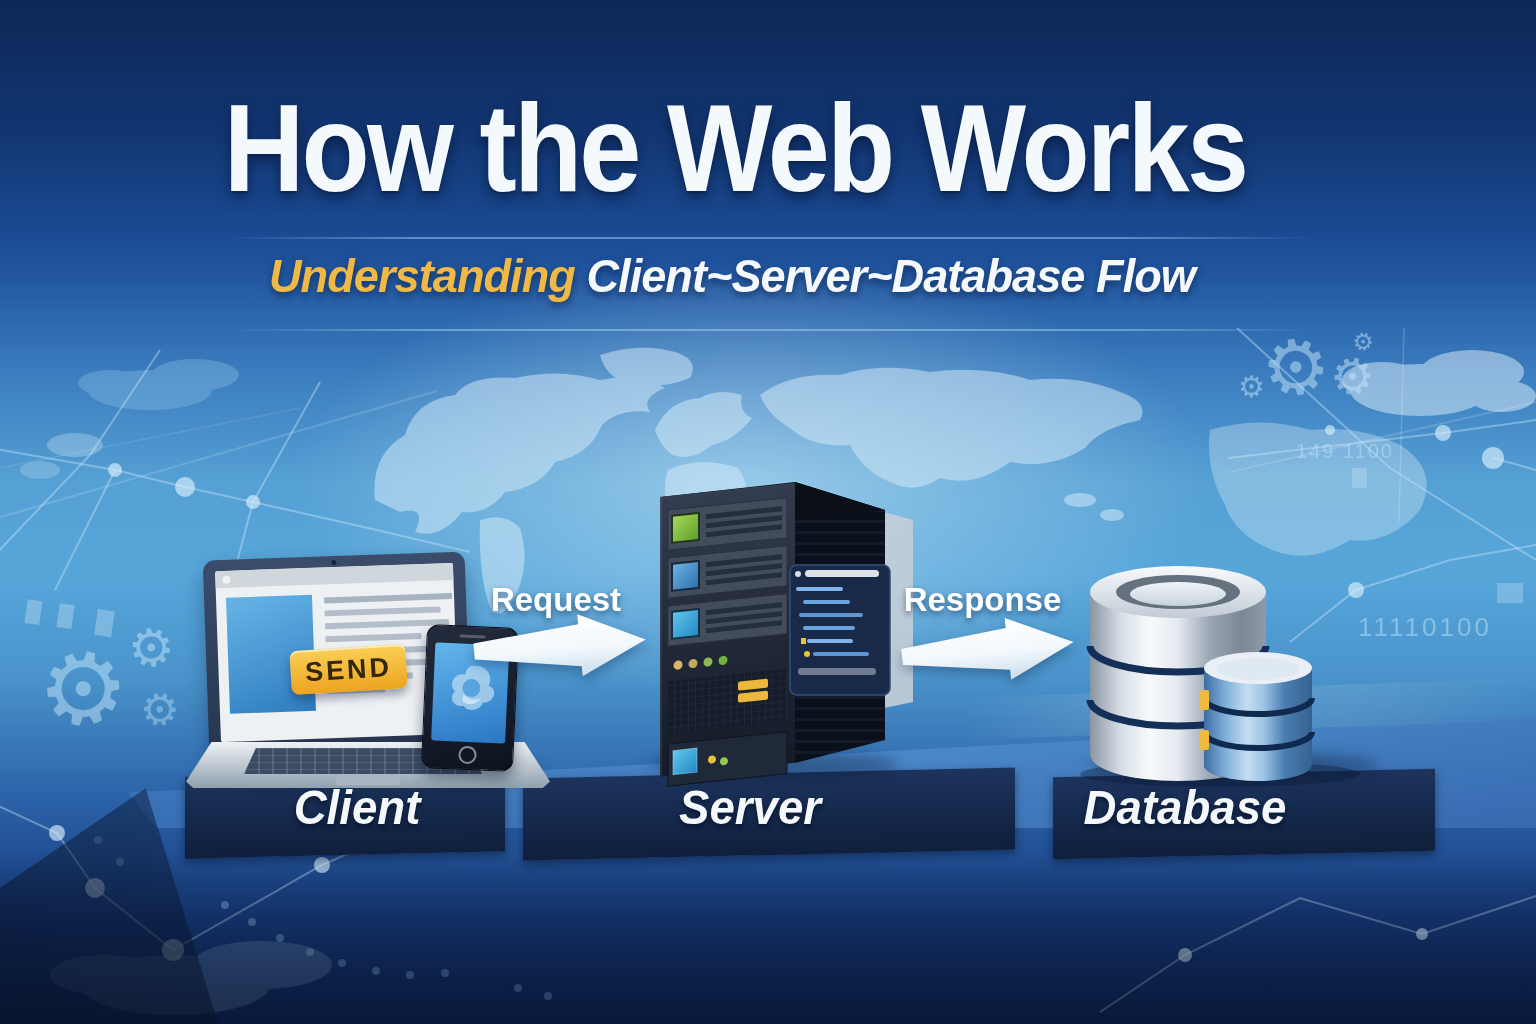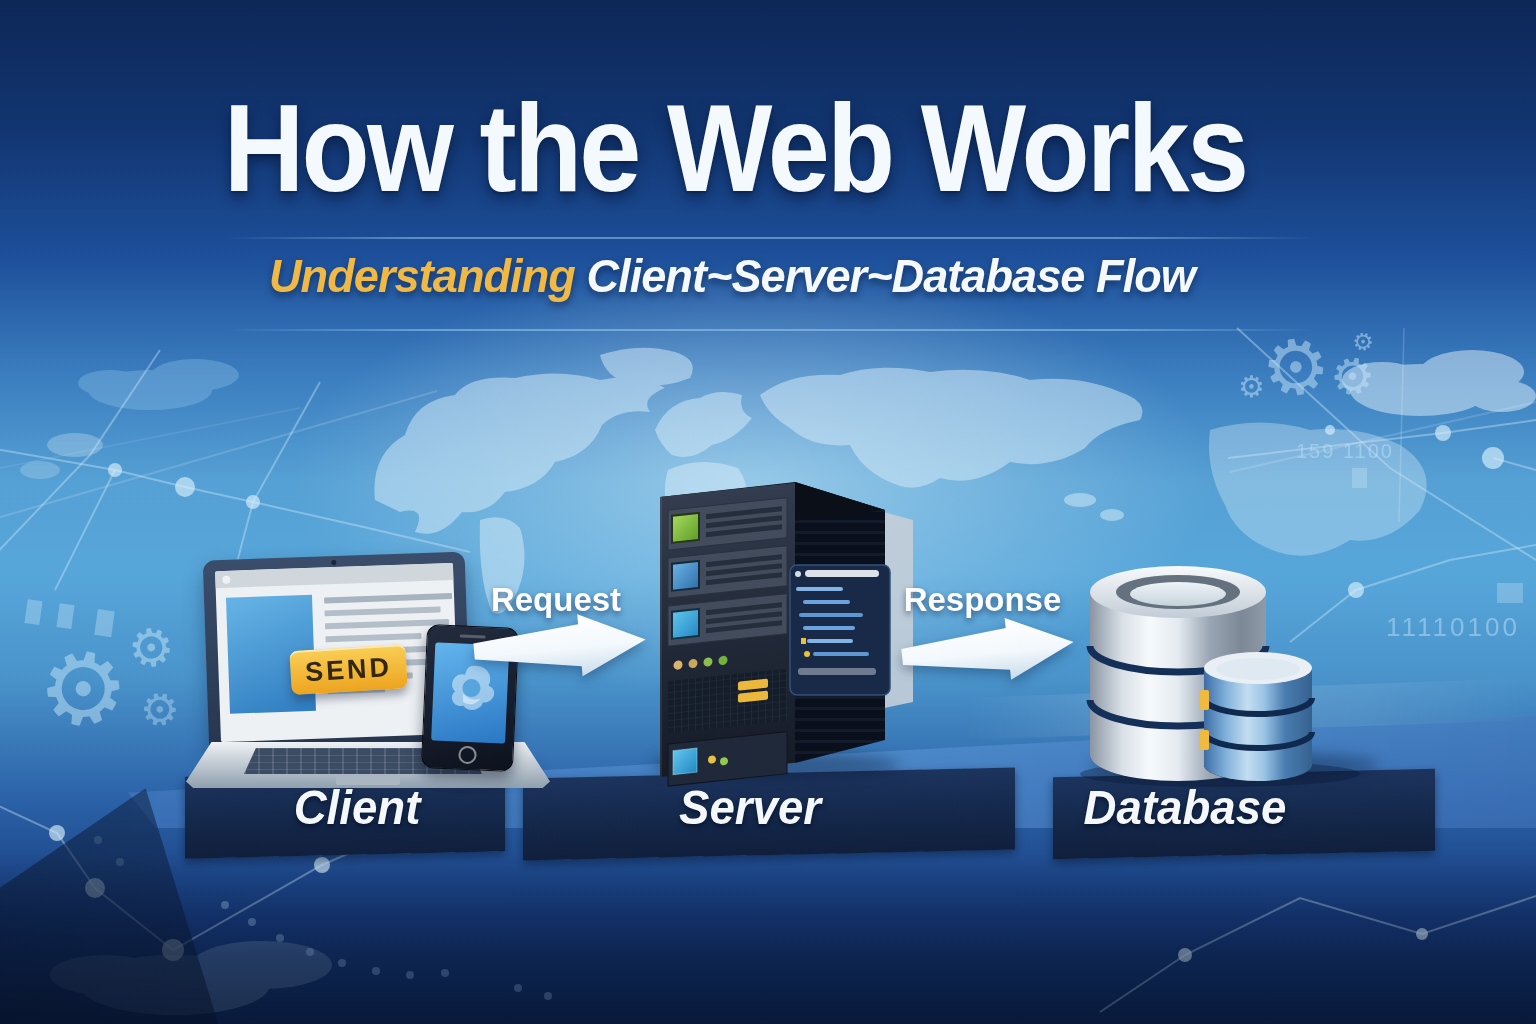--- a/index.html
+++ b/index.html
@@ -178,22 +178,22 @@
   </svg>
 
   <span class="abs gear" style="left:38px;top:640px;font-size:100px;transform:rotate(12deg);">⚙</span>
   <span class="abs gear" style="left:128px;top:622px;font-size:52px;transform:rotate(-8deg);">⚙</span>
   <span class="abs gear" style="left:140px;top:688px;font-size:44px;transform:rotate(20deg);color:rgba(190,225,248,.42);">⚙</span>
   <span class="abs gear" style="left:1262px;top:330px;font-size:76px;transform:rotate(-10deg);">⚙</span>
   <span class="abs gear" style="left:1330px;top:352px;font-size:50px;transform:rotate(14deg);">⚙</span>
   <span class="abs gear" style="left:1238px;top:372px;font-size:30px;">⚙</span>
   <span class="abs gear" style="left:1352px;top:330px;font-size:24px;transform:rotate(25deg);">⚙</span>
 
-  <span class="abs binary" style="left:1358px;top:612px;font-size:26px;letter-spacing:3px;color:rgba(190,226,248,.5);margin-left:28px;">11110100</span>
-  <span class="abs binary" style="left:1296px;top:440px;font-size:20px;letter-spacing:2px;color:rgba(198,230,250,.45);">159 1100</span>
+  <span class="abs binary" style="left:1358px;top:612px;font-size:26px;letter-spacing:3px;color:rgba(190,226,248,.5);">11110100</span>
+  <span class="abs binary" style="left:1296px;top:440px;font-size:20px;letter-spacing:2px;color:rgba(198,230,250,.45);">149 1100</span>
 
   <div class="abs platform-top"></div>
   <div class="abs platform-wedge"></div>
   <div class="abs light-band"></div>
   <div class="abs node-bar" style="left:185px;width:320px;"></div>
   <div class="abs node-bar" style="left:523px;width:492px;"></div>
   <div class="abs node-bar" style="left:1053px;width:382px;"></div>
   <div class="abs bottom-fade"></div>
 
   <div class="abs title">How the Web Works</div>

